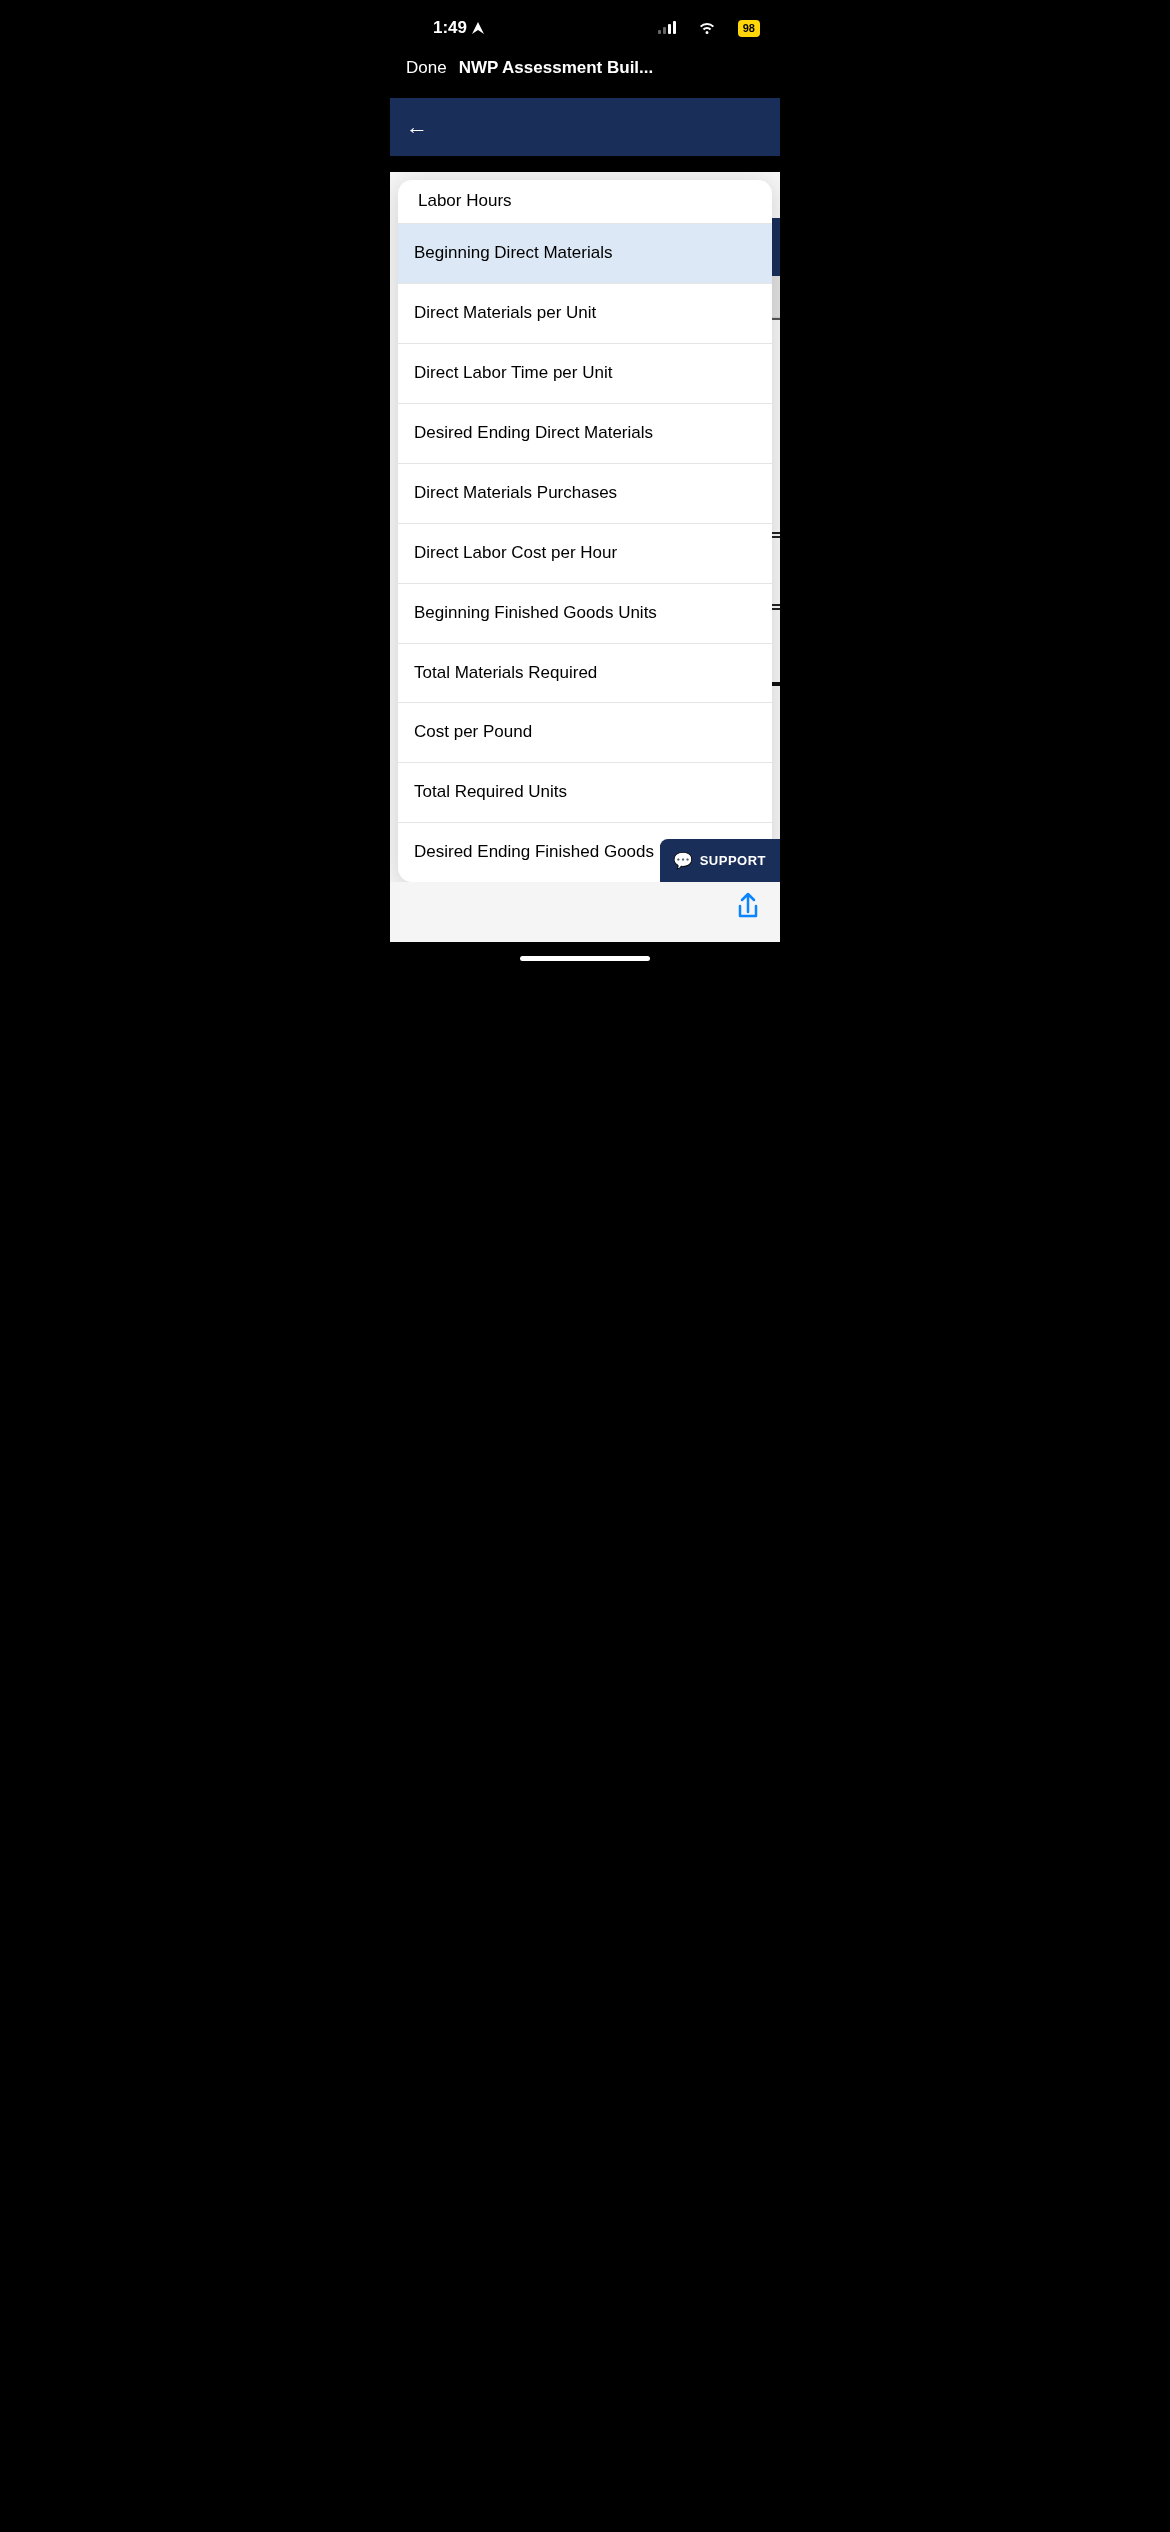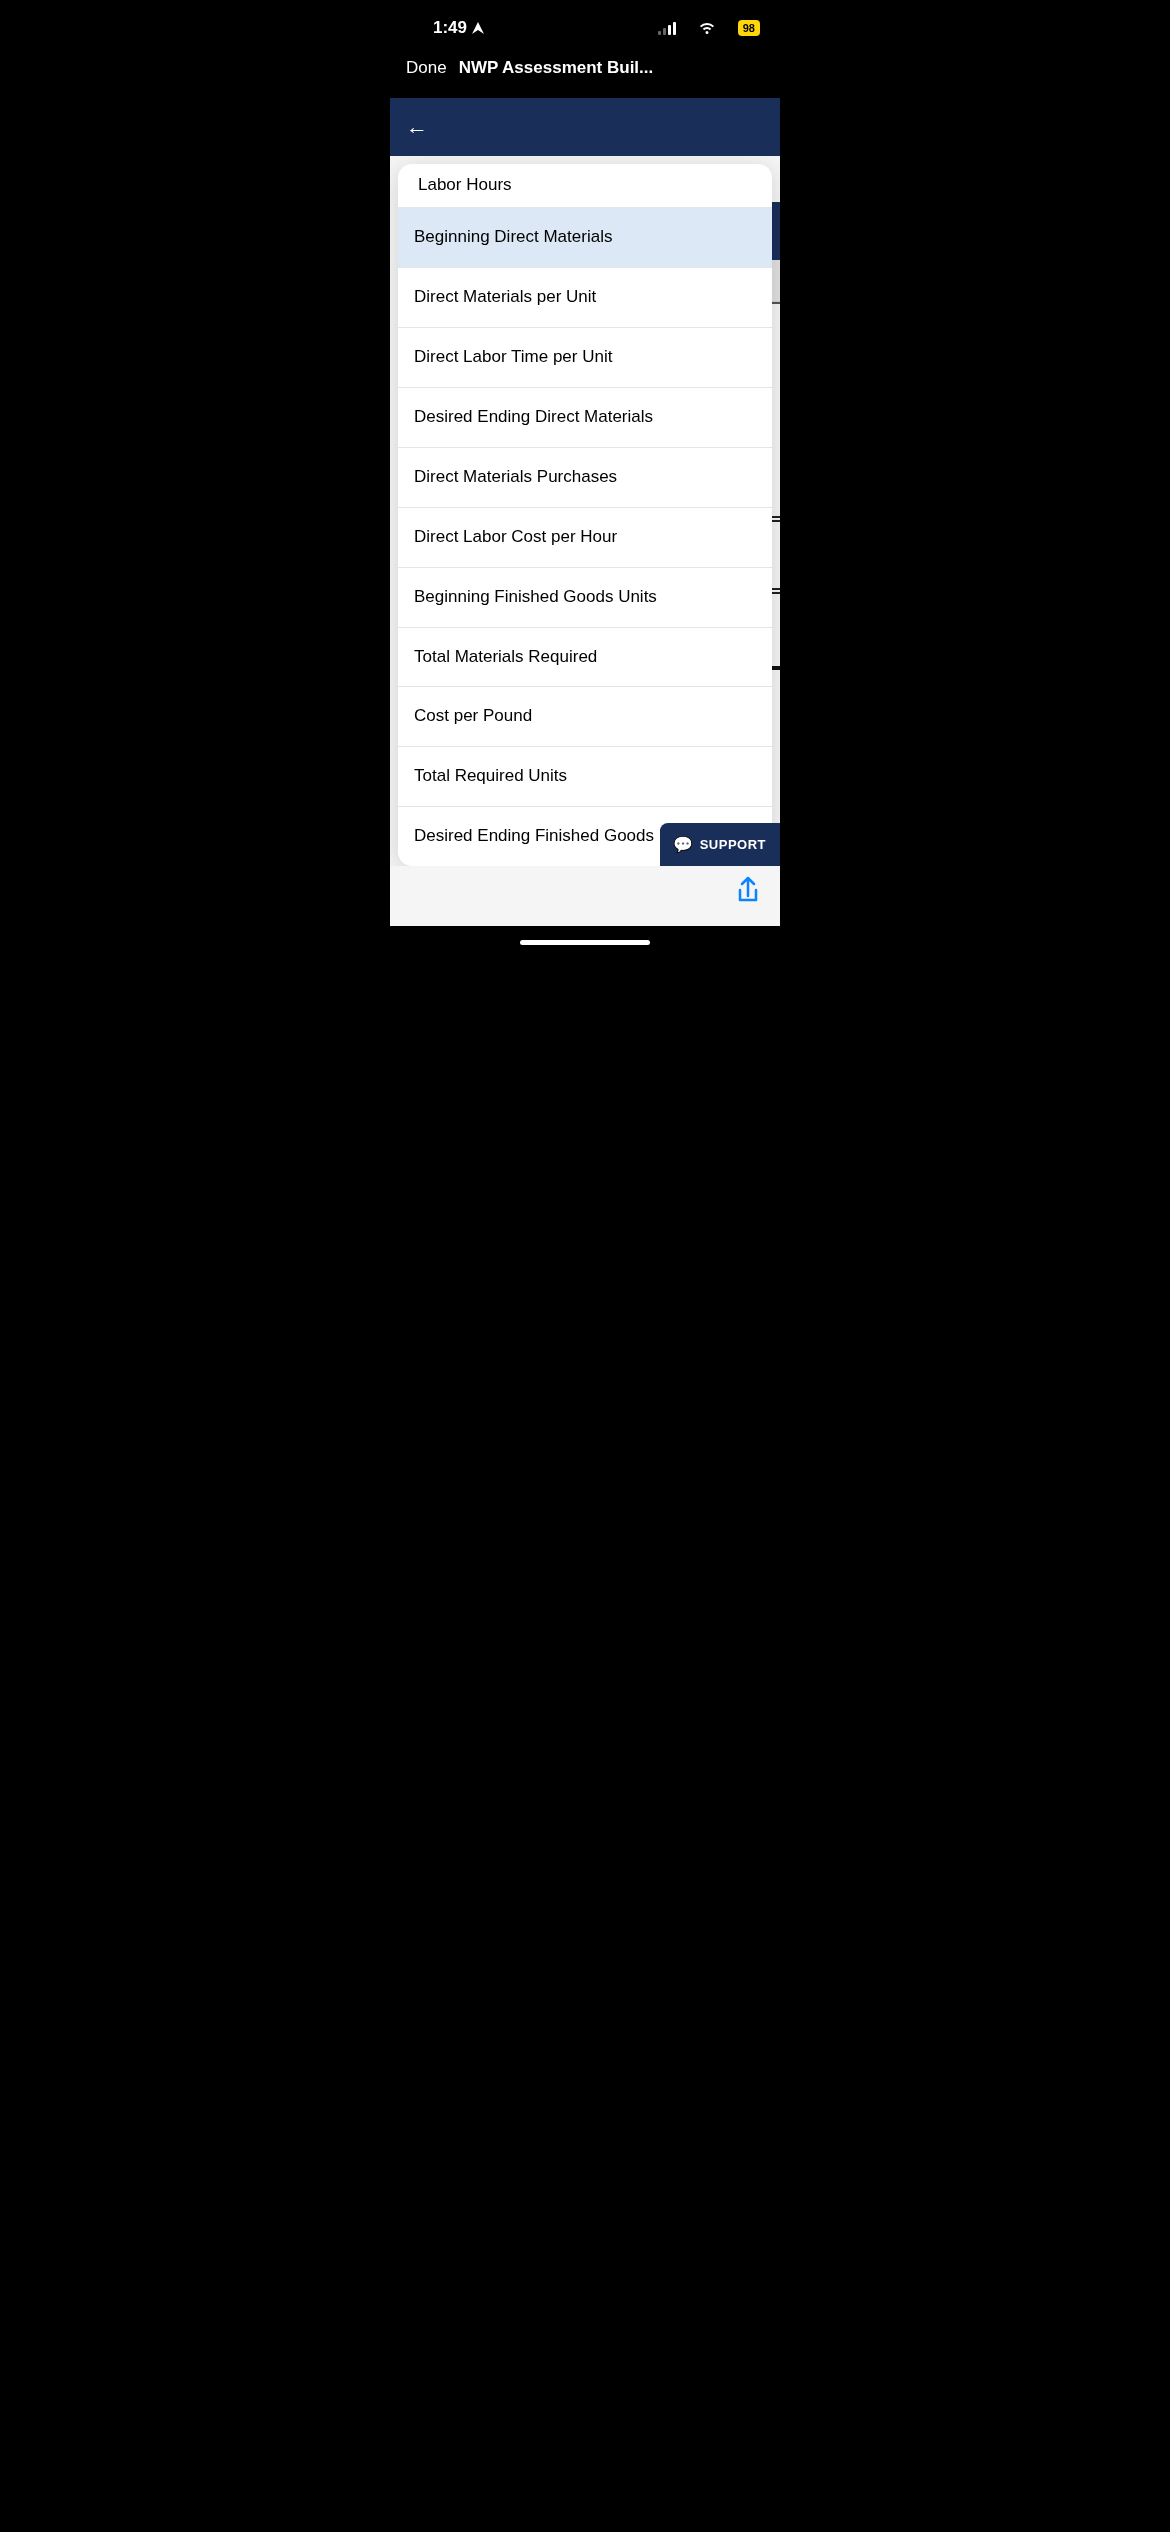--- a/index.html
+++ b/index.html
@@ -34,21 +34,20 @@
       font-size: 17px;
       font-weight: 600;
       display: flex;
       align-items: center;
       gap: 5px;
       margin-left: 23px;
     }
 
     .status-icons {
       display: flex;
-      align-items: center;
       gap: 22px;
     }
 
     .signal-icon {
       display: flex;
       align-items: flex-end;
       gap: 2px;
       height: 14px;
     }
 
@@ -206,21 +205,21 @@
 
 <div class="top-nav">
   <button class="done-button">Done</button>
   <span class="nav-title">NWP Assessment Buil...</span>
 </div>
 
 <div class="assignment-header">
   <span class="back-arrow">←</span>
 </div>
 
-<div class="main-content" style="min-height: 620px; overflow: hidden;">
+<div class="main-content" style="min-height: 620px; overflow: hidden; margin-top: 16px;">
 
   <div style="position: absolute; top: 0; right: 0; display: flex; gap: 16px; padding: 10px 12px; z-index: 6; background: #f5f5f5;">
     <span style="font-size: 20px; color: #333;">
       <svg width="22" height="18" viewBox="0 0 22 18" fill="#333">
         <rect x="4" y="0" width="18" height="3" rx="1"></rect>
         <rect x="0" y="0" width="2" height="3" rx="1"></rect>
         <text x="0" y="3" font-size="5" fill="#333">1</text>
         <rect x="4" y="7" width="18" height="3" rx="1"></rect>
         <rect x="0" y="7" width="2" height="3" rx="1"></rect>
         <rect x="4" y="14" width="18" height="3" rx="1"></rect>

